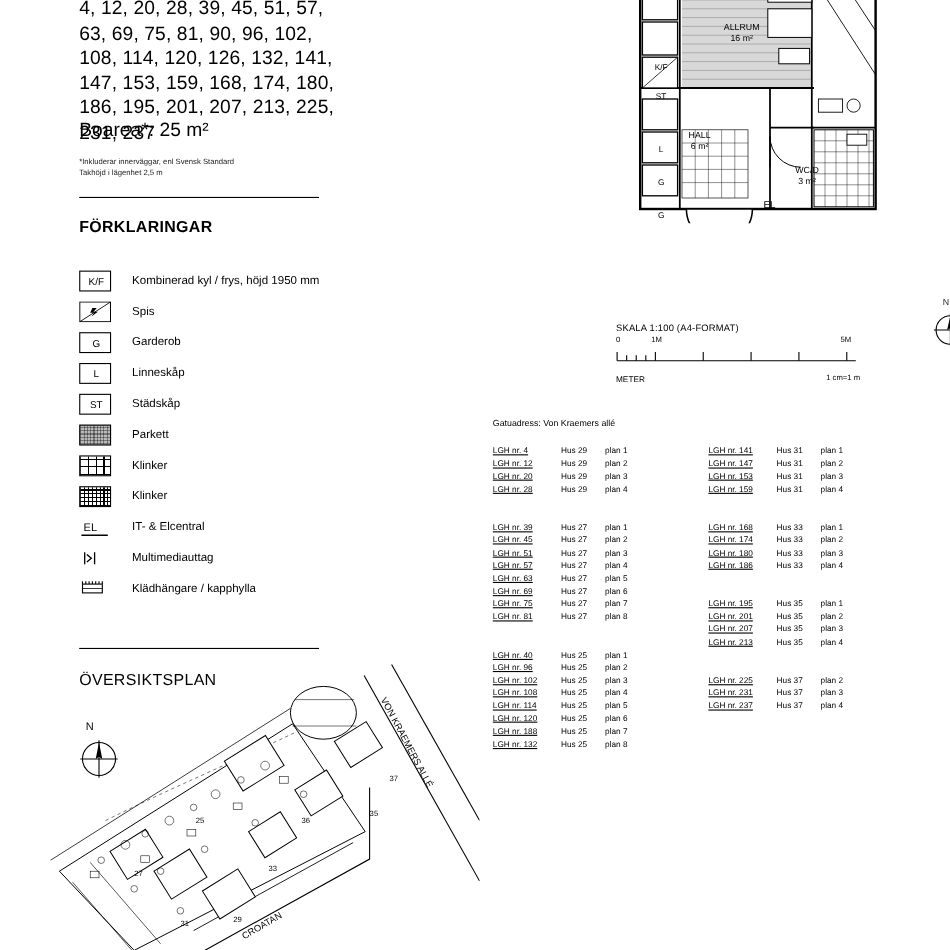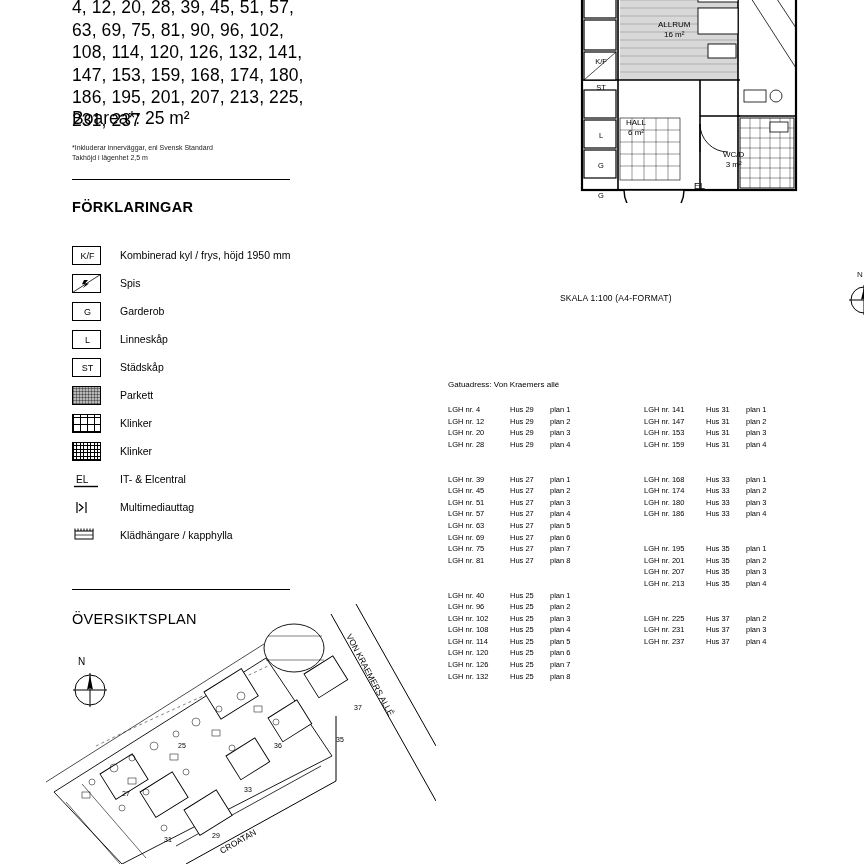--- a/index.html
+++ b/index.html
@@ -235,21 +235,21 @@
     width: 400px;
   }
   .lgh-col {
     position: absolute;
     top: 0;
     font-size: 7.5px;
     line-height: 11.6px;
     color: #000;
   }
   .lgh-row { white-space: nowrap; }
-  .lgh-nr { display: inline-block; width: 62px; }
+  .lgh-nr { display: inline-block; width: 62px; text-decoration: underline; }
   .lgh-hus { display: inline-block; width: 40px; }
   .lgh-plan { display: inline-block; width: 36px; }
   .lgh-gap { height: 11.6px; }
 </style>
 </head>
 <body>
 
 <div id="left-column">
 
   <div id="apartment-numbers">4, 12, 20, 28, 39, 45, 51, 57, 63, 69, 75, 81, 90, 96, 102, 108, 114, 120, 126, 132, 141, 147, 153, 159, 168, 174, 180, 186, 195, 201, 207, 213, 225, 231, 237</div>
@@ -568,20 +568,41 @@
     <div class="fp-box-label" style="left:5px; top:60px; width:32px;">K/F</div>
     <div class="fp-box-label" style="left:5px; top:86px; width:32px;">ST</div>
     <div class="fp-box-label" style="left:5px; top:134px; width:32px;">L</div>
     <div class="fp-box-label" style="left:5px; top:164px; width:32px;">G</div>
     <div class="fp-box-label" style="left:5px; top:194px; width:32px;">G</div>
     <div class="fp-box-label" style="left:114px; top:184px; font-size:9px;">EL</div>
   </div>
 
   <div id="scale-block">
     <div id="scale-title">SKALA 1:100 (A4-FORMAT)</div>
+    <div id="scale-bar-area">
+      <div class="scale-tick-label" style="left:0;">0</div>
+      <div class="scale-tick-label" style="left:32px;">1M</div>
+      <div class="scale-tick-label" style="left:204px;">5M</div>
+      <svg width="222" height="16" viewBox="0 0 222 16" style="position:absolute; left:0; top:2px;">
+        <line x1="1" y1="10" x2="218" y2="10" stroke="#000" stroke-width="1"></line>
+        <g stroke="#000" stroke-width="1">
+          <line x1="1" y1="2" x2="1" y2="10"></line>
+          <line x1="9.7" y1="5" x2="9.7" y2="10"></line>
+          <line x1="18.4" y1="5" x2="18.4" y2="10"></line>
+          <line x1="27.1" y1="5" x2="27.1" y2="10"></line>
+          <line x1="35.8" y1="2" x2="35.8" y2="10"></line>
+          <line x1="79.3" y1="2" x2="79.3" y2="10"></line>
+          <line x1="122.8" y1="2" x2="122.8" y2="10"></line>
+          <line x1="166.3" y1="2" x2="166.3" y2="10"></line>
+          <line x1="209.8" y1="2" x2="209.8" y2="10"></line>
+        </g>
+      </svg>
+      <div id="scale-meter-label">METER</div>
+      <div id="scale-cm-label">1 cm=1 m</div>
+    </div>
 
     <div id="north-rose-plan">
       <div class="n-label">N</div>
       <svg width="38" height="38" viewBox="0 0 38 38">
         <circle cx="19" cy="19" r="13" fill="none" stroke="#000" stroke-width="1"></circle>
         <line x1="19" y1="4" x2="19" y2="34" stroke="#000" stroke-width="1"></line>
         <line x1="4" y1="19" x2="34" y2="19" stroke="#000" stroke-width="1"></line>
         <path d="M19 6 L22 19 L19 17.5 L16 19 Z" fill="#000"></path>
       </svg>
     </div>
@@ -611,21 +632,21 @@
 
       <div class="lgh-gap"></div>
       <div class="lgh-gap"></div>
 
       <div class="lgh-row"><span class="lgh-nr">LGH nr. 40</span><span class="lgh-hus">Hus 25</span><span class="lgh-plan">plan 1</span></div>
       <div class="lgh-row"><span class="lgh-nr">LGH nr. 96</span><span class="lgh-hus">Hus 25</span><span class="lgh-plan">plan 2</span></div>
       <div class="lgh-row"><span class="lgh-nr">LGH nr. 102</span><span class="lgh-hus">Hus 25</span><span class="lgh-plan">plan 3</span></div>
       <div class="lgh-row"><span class="lgh-nr">LGH nr. 108</span><span class="lgh-hus">Hus 25</span><span class="lgh-plan">plan 4</span></div>
       <div class="lgh-row"><span class="lgh-nr">LGH nr. 114</span><span class="lgh-hus">Hus 25</span><span class="lgh-plan">plan 5</span></div>
       <div class="lgh-row"><span class="lgh-nr">LGH nr. 120</span><span class="lgh-hus">Hus 25</span><span class="lgh-plan">plan 6</span></div>
-      <div class="lgh-row"><span class="lgh-nr">LGH nr. 126</span><span class="lgh-hus">Hus 25</span><span class="lgh-plan">plan 7</span></div>
+      <div class="lgh-row"><span class="lgh-nr">LGH nr. 188</span><span class="lgh-hus">Hus 25</span><span class="lgh-plan">plan 7</span></div>
       <div class="lgh-row"><span class="lgh-nr">LGH nr. 132</span><span class="lgh-hus">Hus 25</span><span class="lgh-plan">plan 8</span></div>
     </div>
 
     <div class="lgh-col" style="left:196px;">
       <div class="lgh-row"><span class="lgh-nr">LGH nr. 141</span><span class="lgh-hus">Hus 31</span><span class="lgh-plan">plan 1</span></div>
       <div class="lgh-row"><span class="lgh-nr">LGH nr. 147</span><span class="lgh-hus">Hus 31</span><span class="lgh-plan">plan 2</span></div>
       <div class="lgh-row"><span class="lgh-nr">LGH nr. 153</span><span class="lgh-hus">Hus 31</span><span class="lgh-plan">plan 3</span></div>
       <div class="lgh-row"><span class="lgh-nr">LGH nr. 159</span><span class="lgh-hus">Hus 31</span><span class="lgh-plan">plan 4</span></div>
 
       <div class="lgh-gap"></div>

